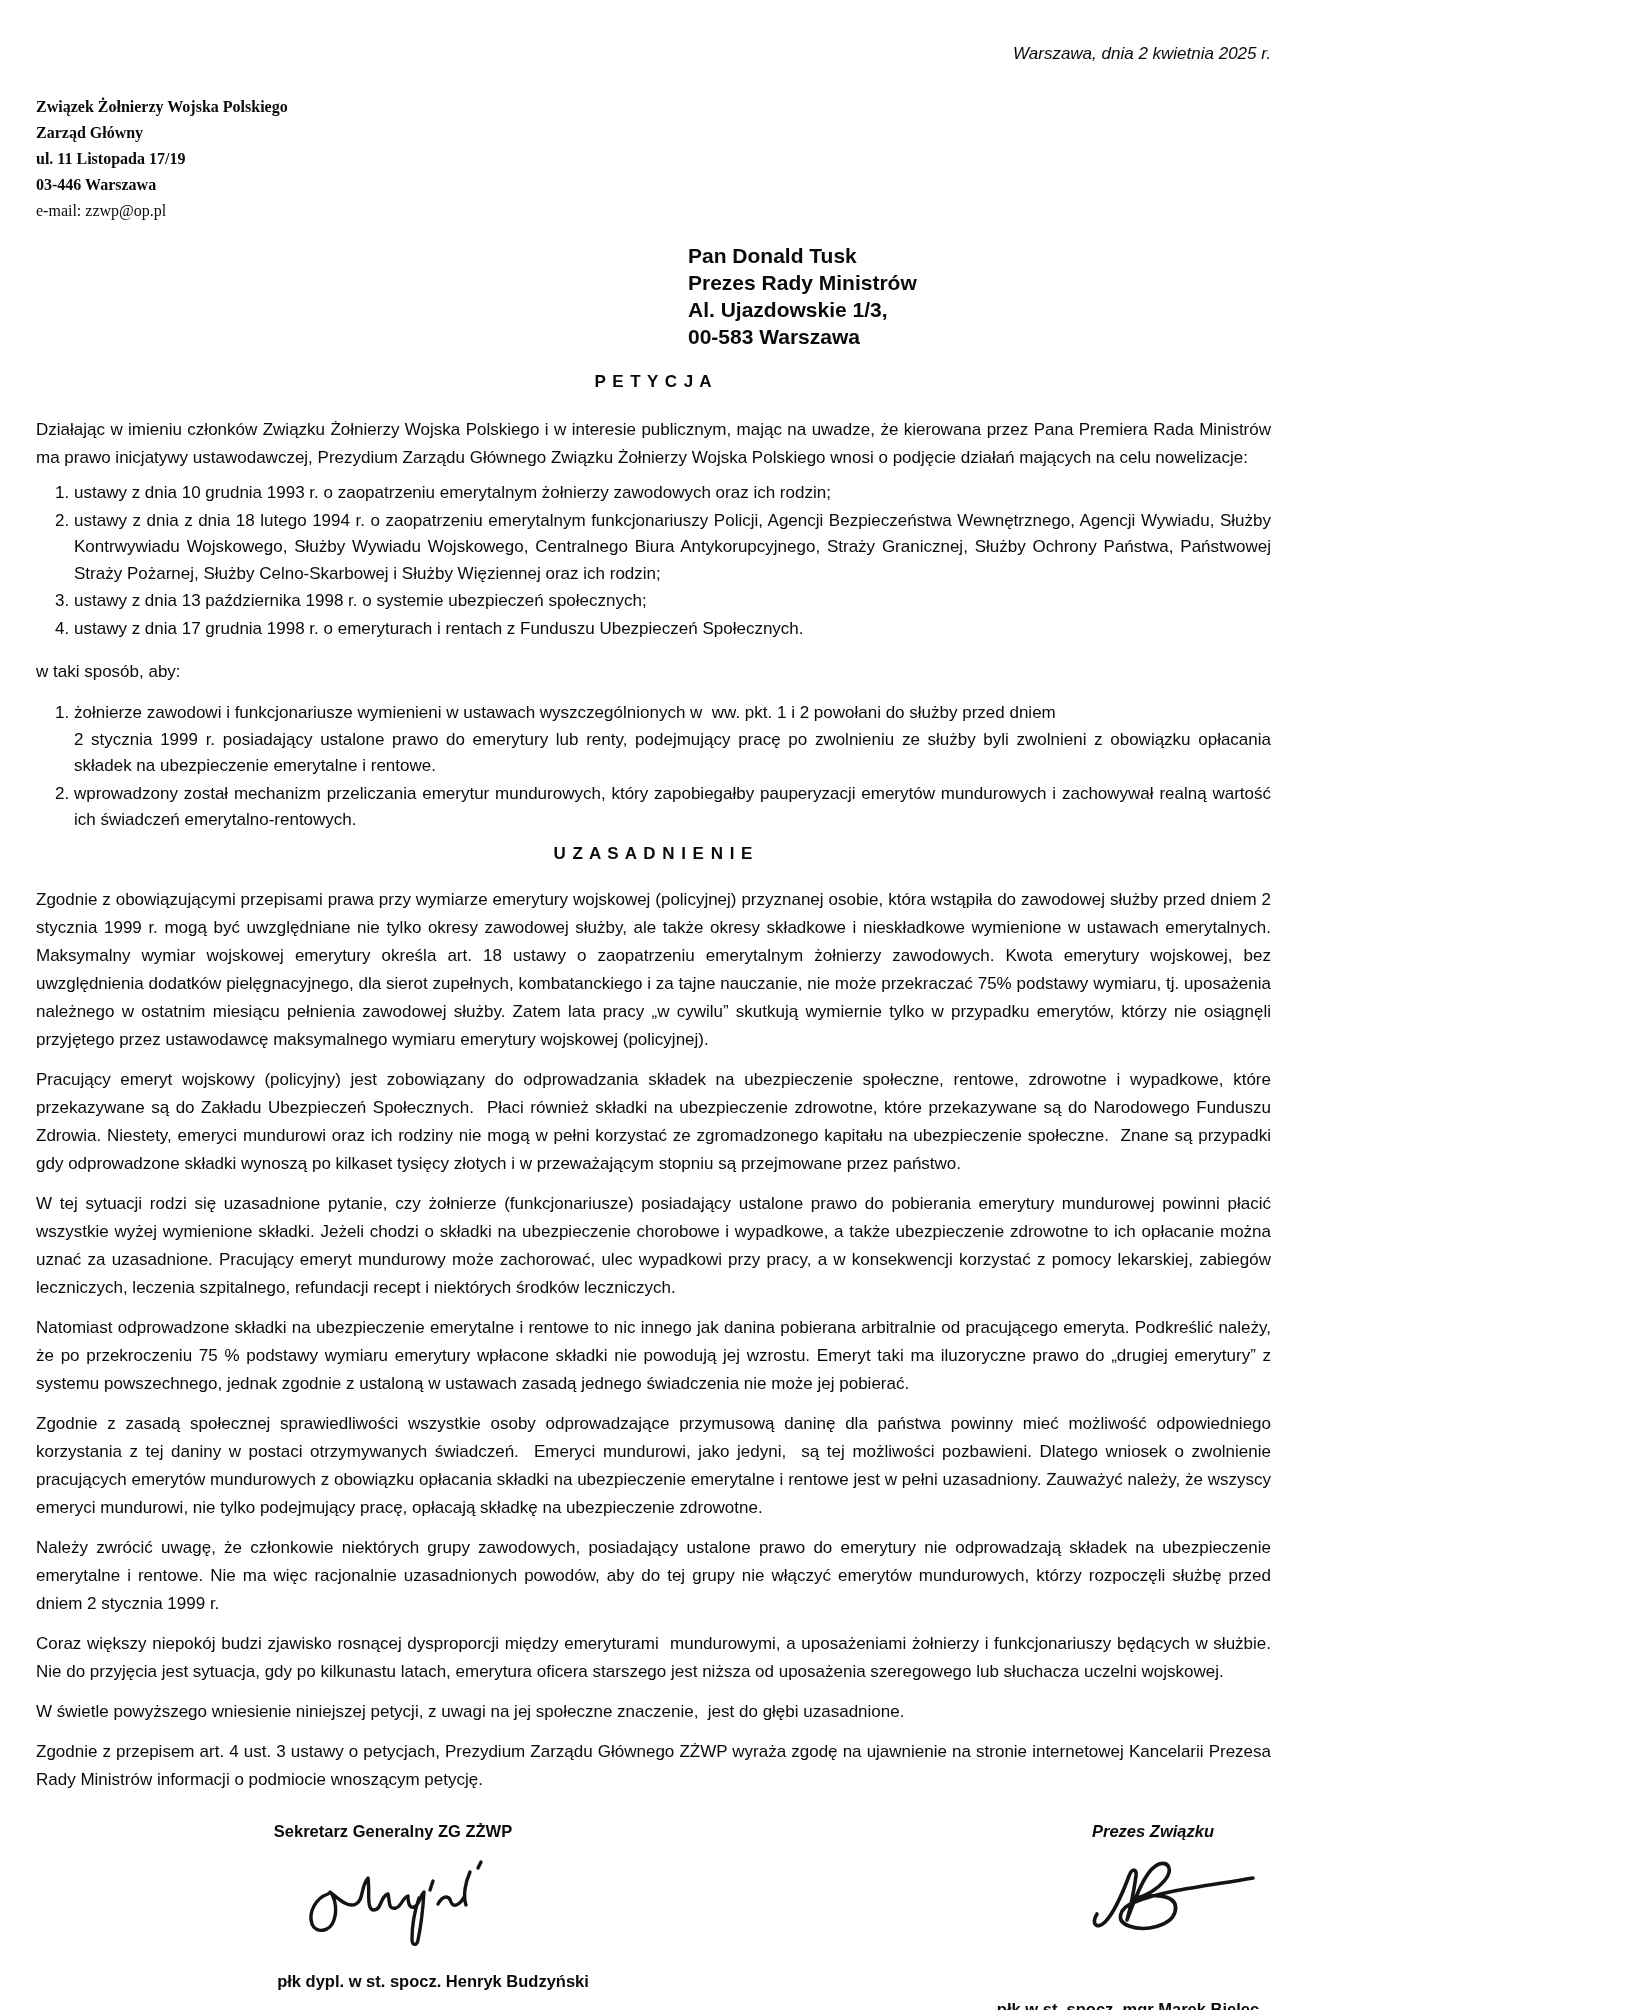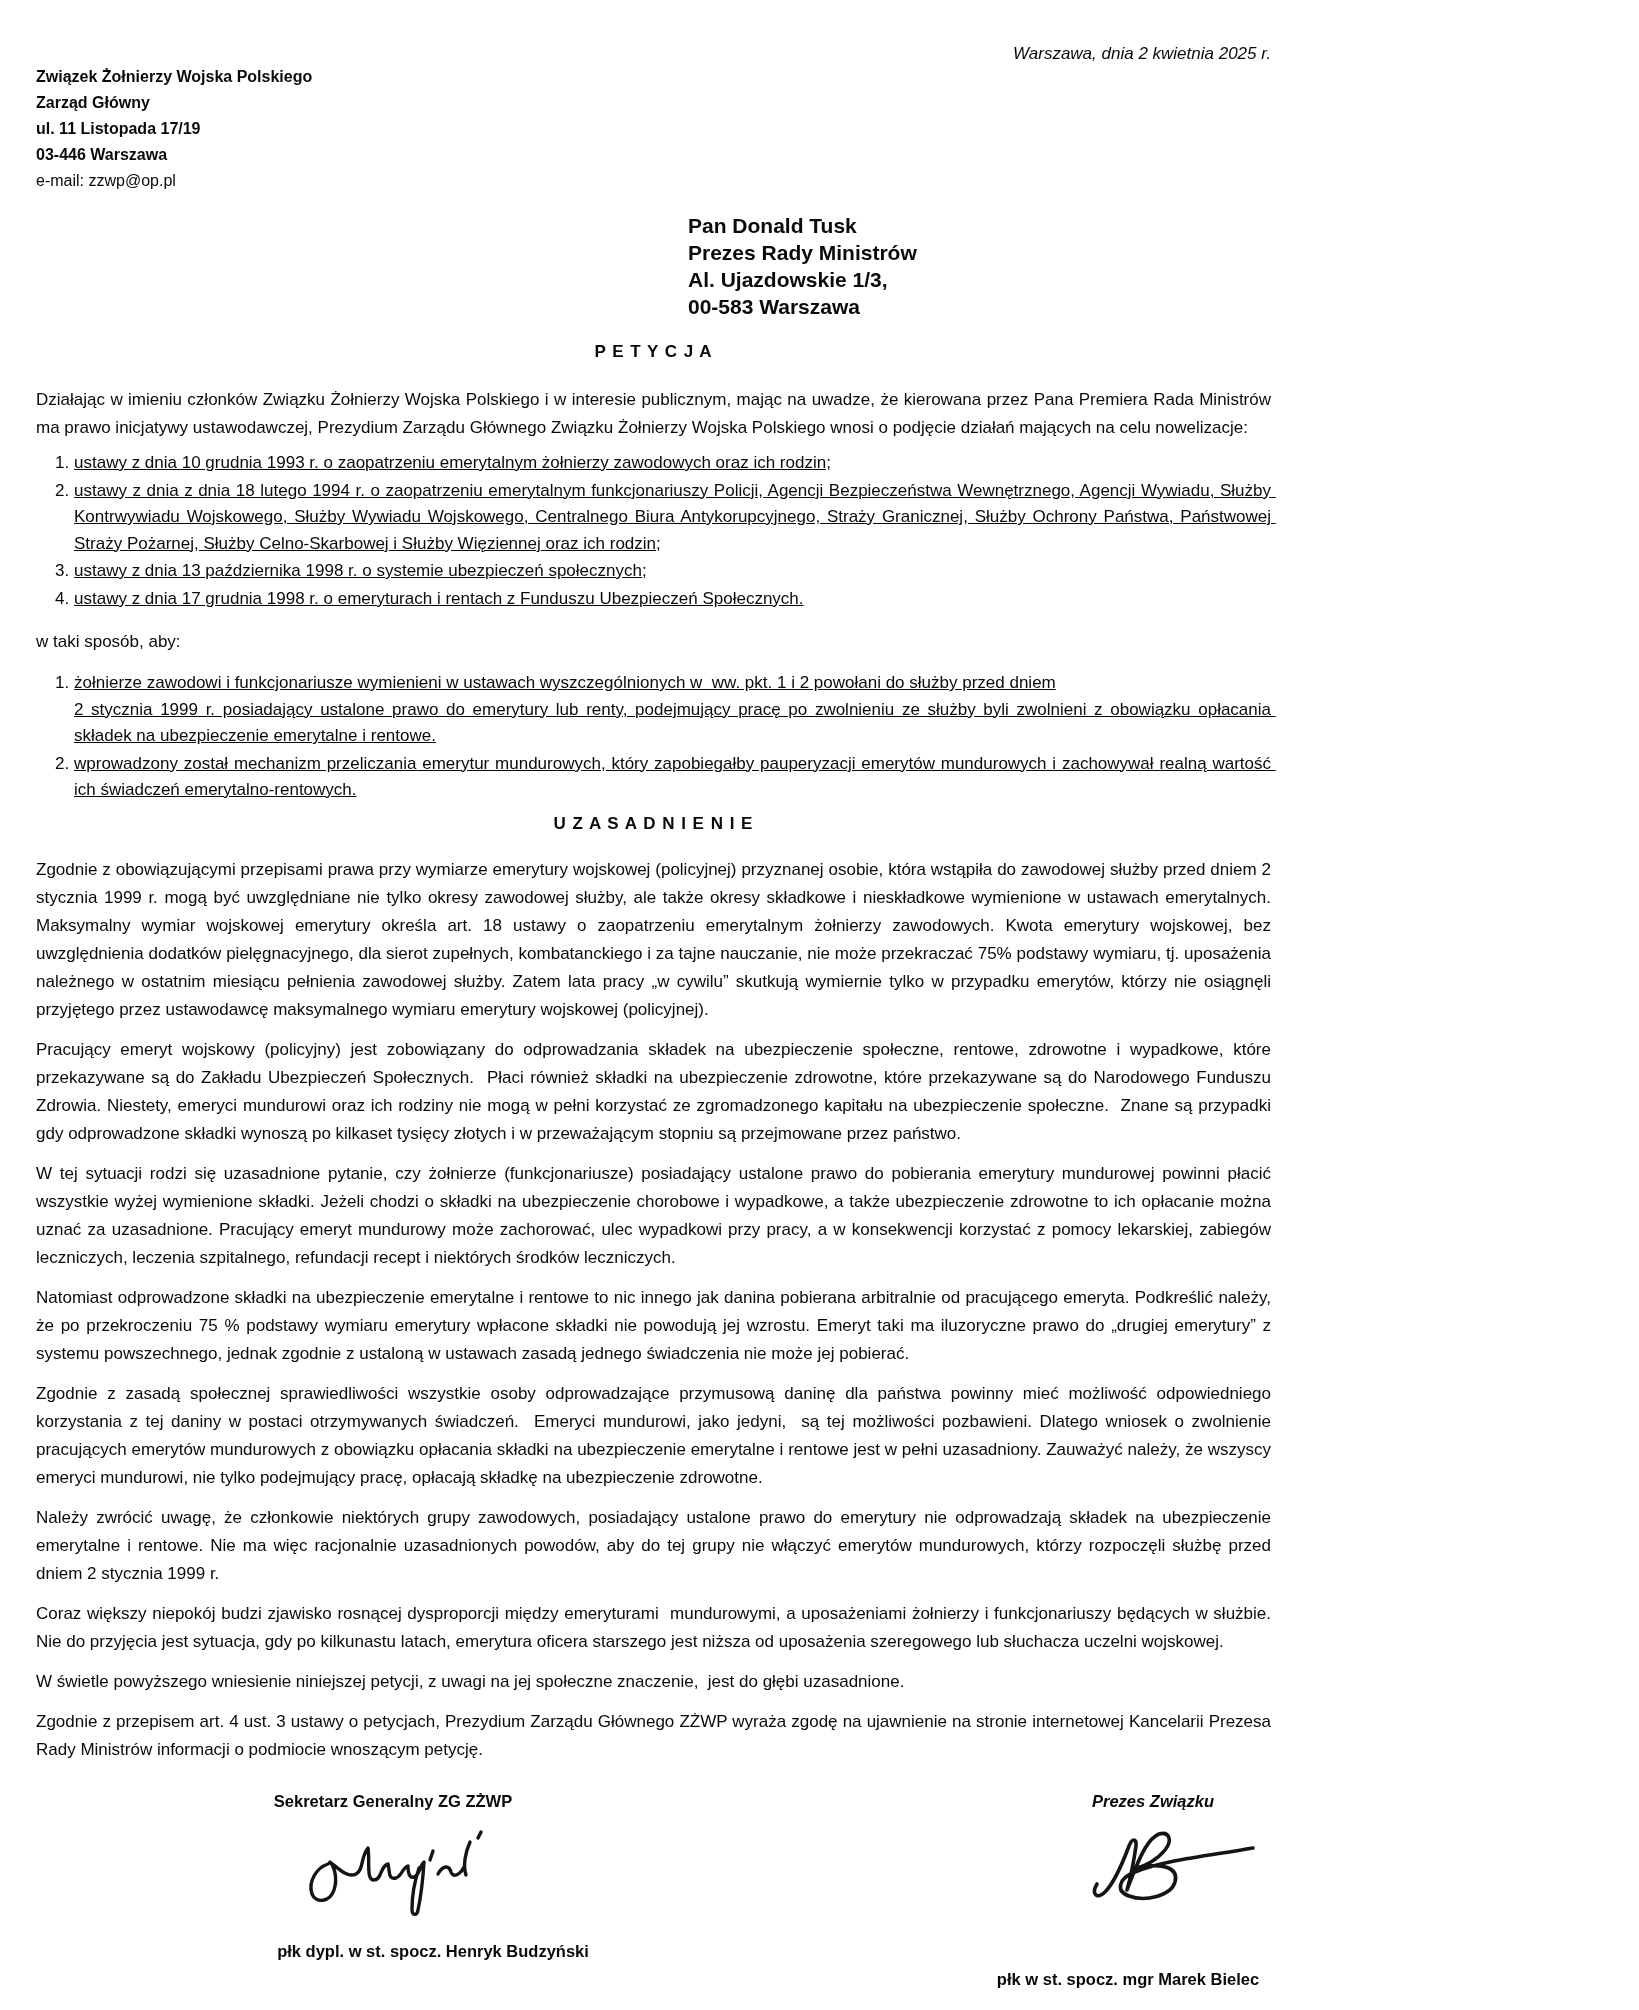--- a/index.html
+++ b/index.html
@@ -17,22 +17,24 @@
     overflow: hidden;
     background: #ffffff;
   }
   .date-line {
     text-align: right;
     font-style: italic;
     font-size: 17px;
     line-height: 20px;
   }
   .sender-block {
+    margin-top: 30px;
     font-size: 16px;
     line-height: 26px;
+    font-family: Liberation Serif, serif;
   }
   .sender-block .b { font-weight: bold; }
   .recipient-block {
     margin-top: 18px;
     margin-left: 652px;
     font-size: 21px;
     line-height: 27px;
     font-weight: bold;
   }
   .doc-title {
@@ -56,21 +58,20 @@
     margin: 0 0 16px 8px;
     padding-left: 30px;
     font-size: 17px;
     line-height: 26.5px;
   }
   ol.doc-list.goals { margin-bottom: 8px; }
   ol.doc-list li {
     text-align: justify;
     white-space: pre-wrap;
     margin-bottom: 1px;
-    text-decoration: underline;
   }
   .sig-section {
     position: relative;
     height: 240px;
     margin-top: 28px;
   }
   .sig-role {
     position: absolute; top: 0;
     transform: translateX(-50%);
     font-size: 16.5px;

